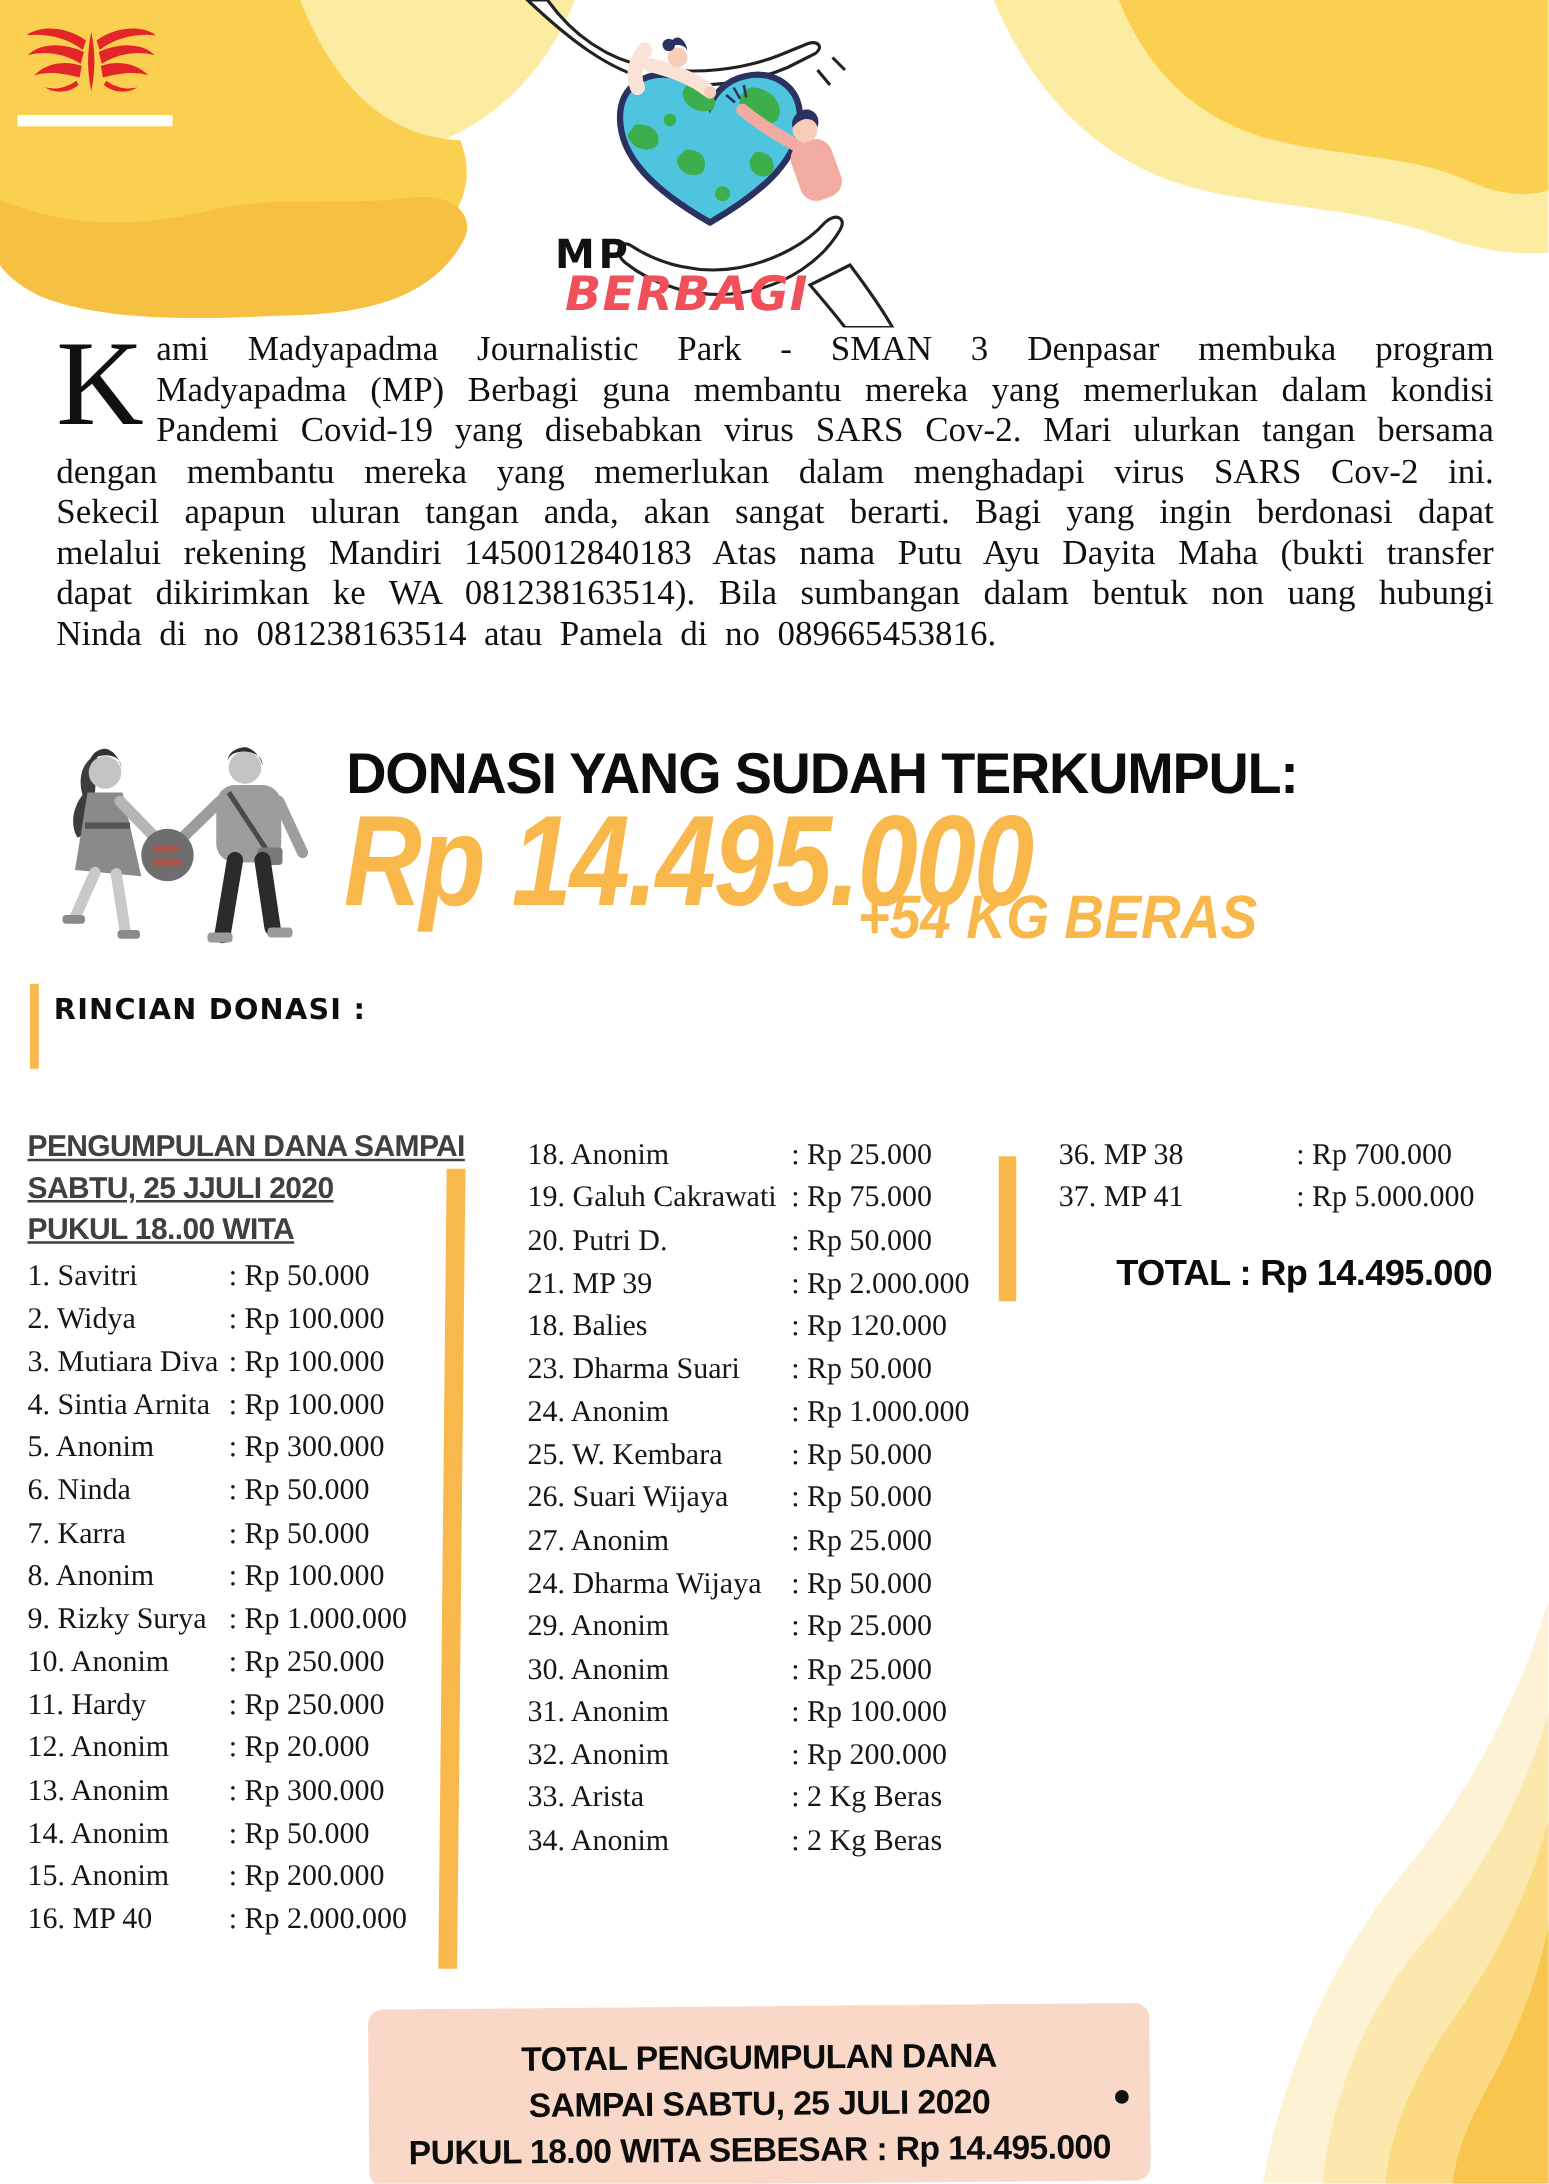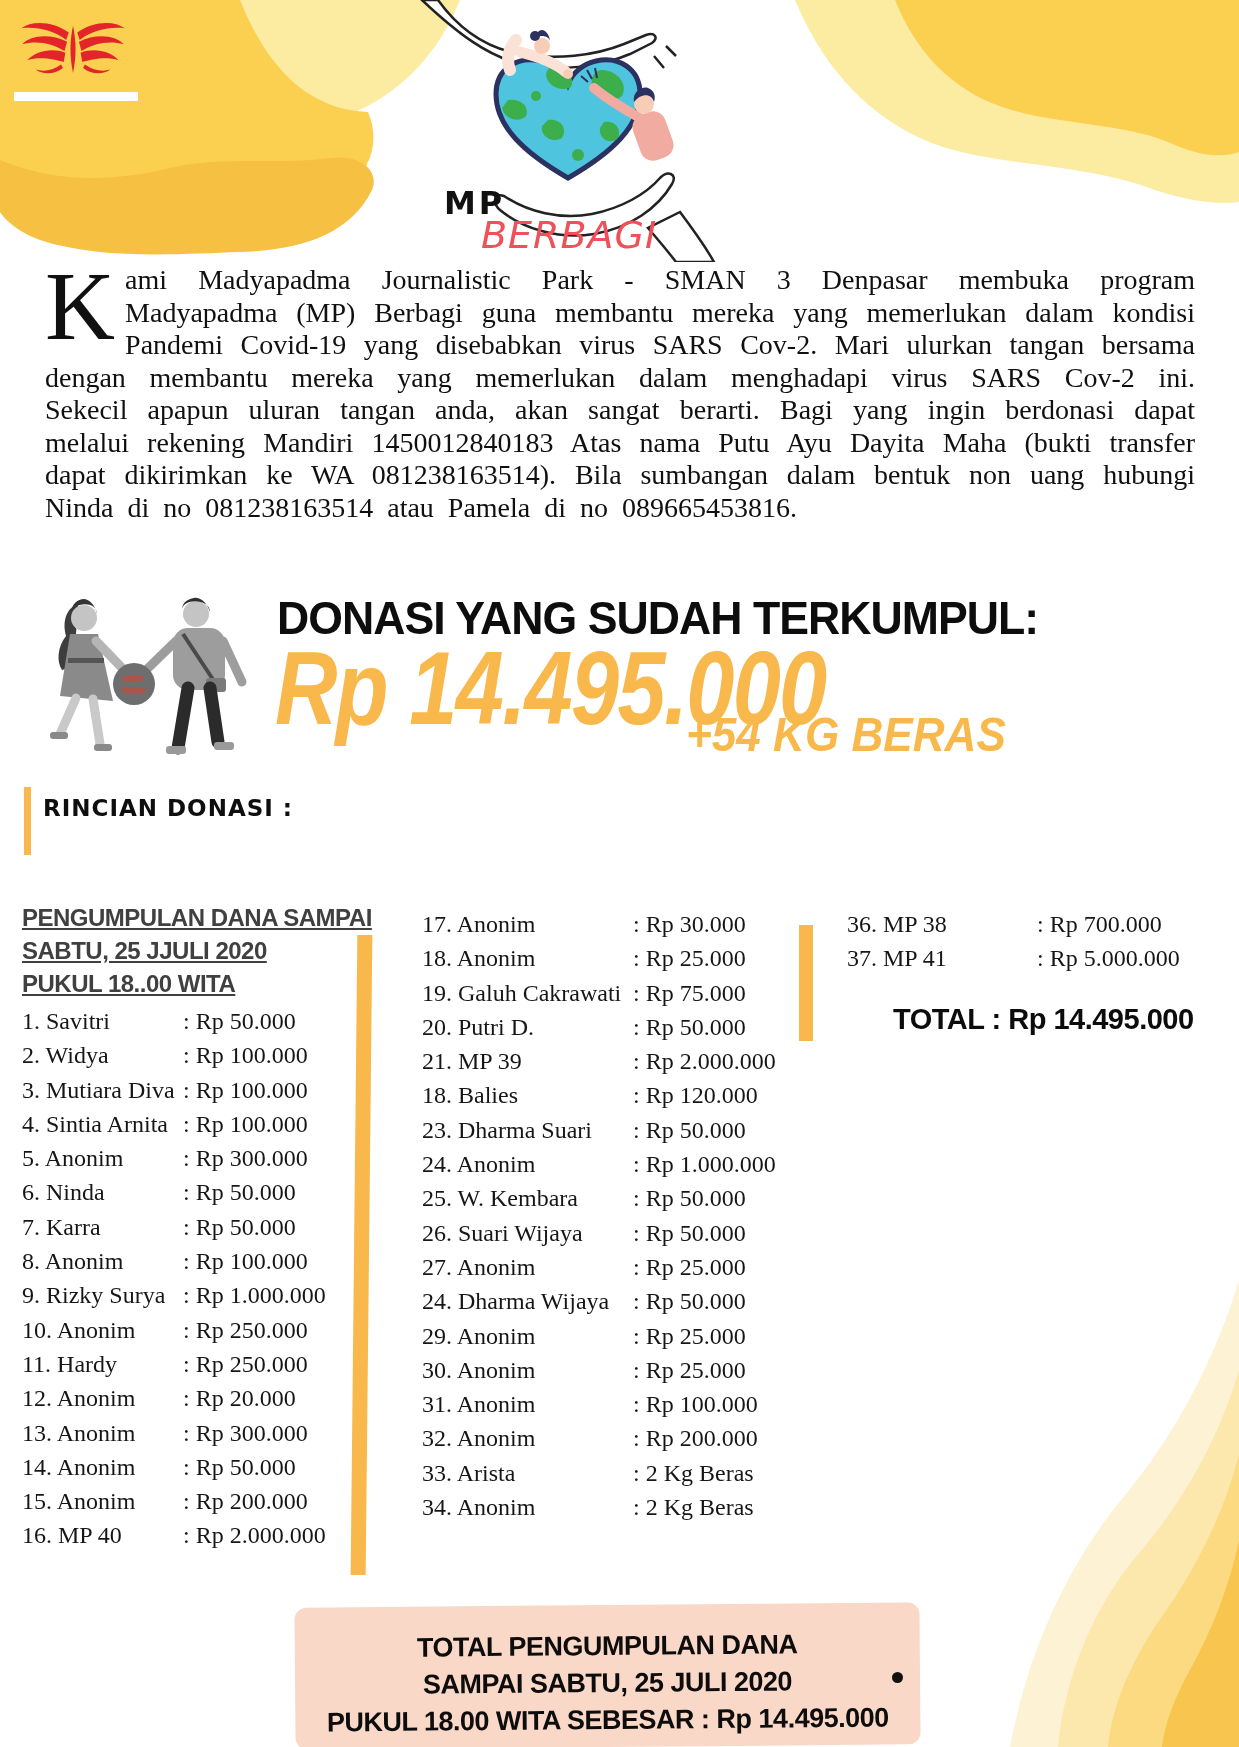--- a/index.html
+++ b/index.html
@@ -17,21 +17,21 @@
   .deco{pointer-events:none;}
   #blob-tl{left:0;top:0;}
   #blob-tr{left:735px;top:0;}
   #waves-br{left:880px;top:1240px;}
   #logo{left:18px;top:16px;}
   .white-bar{left:14px;top:92px;width:124px;height:9px;background:#fff;}
   #hero{left:408px;top:0;}
   
   .mp-title{left:444px;top:184px;font-size:32px;font-weight:900;letter-spacing:3px;
     font-family:"DejaVu Sans",sans-serif;color:#111;}
-  .berbagi-title{left:481px;top:213px;font-size:38px;font-weight:400;font-style:italic;
+  .berbagi-title{left:452px;top:213px;font-size:38px;font-weight:700;font-style:italic;
     letter-spacing:1px;font-family:"DejaVu Sans",sans-serif;color:var(--berbagi_red,#EF5059);}
   
   .intro{left:45px;top:264px;width:1150px;font-family:"Liberation Serif",serif;
     font-size:28px;line-height:32.5px;text-align:justify;word-spacing:7px;color:#101010;}
   .dropcap{float:left;font-size:97px;line-height:74px;padding:6px 10px 0 0;font-family:"Liberation Serif",serif;}
   
   .collected-heading{left:277px;top:591px;font-size:46px;font-weight:800;letter-spacing:-1px;
     color:#0d0d0d;transform:scaleX(0.97);transform-origin:left top;font-family:"Liberation Sans",sans-serif;}
   .collected-amount{left:275px;top:630px;font-size:103px;font-weight:900;font-style:italic;
     letter-spacing:-2px;color:var(--accent,#F9B84B);transform:scaleX(0.84);transform-origin:left top;
@@ -270,24 +270,20 @@
     <div class="drow">
       <span class="dlabel">16. MP 40</span>
       <span class="damount">: Rp 2.000.000</span>
     </div>
   </div>
 
 <div class="abs obar" id="obar1"></div>
 
 <div class="abs dcol" id="col2">
 
-    <div class="drow">
-      <span class="dlabel">17. Anonim</span>
-      <span class="damount">: Rp 30.000</span>
-    </div>
 
     <div class="drow">
       <span class="dlabel">18. Anonim</span>
       <span class="damount">: Rp 25.000</span>
     </div>
 
     <div class="drow">
       <span class="dlabel">19. Galuh Cakrawati</span>
       <span class="damount">: Rp 75.000</span>
     </div>

